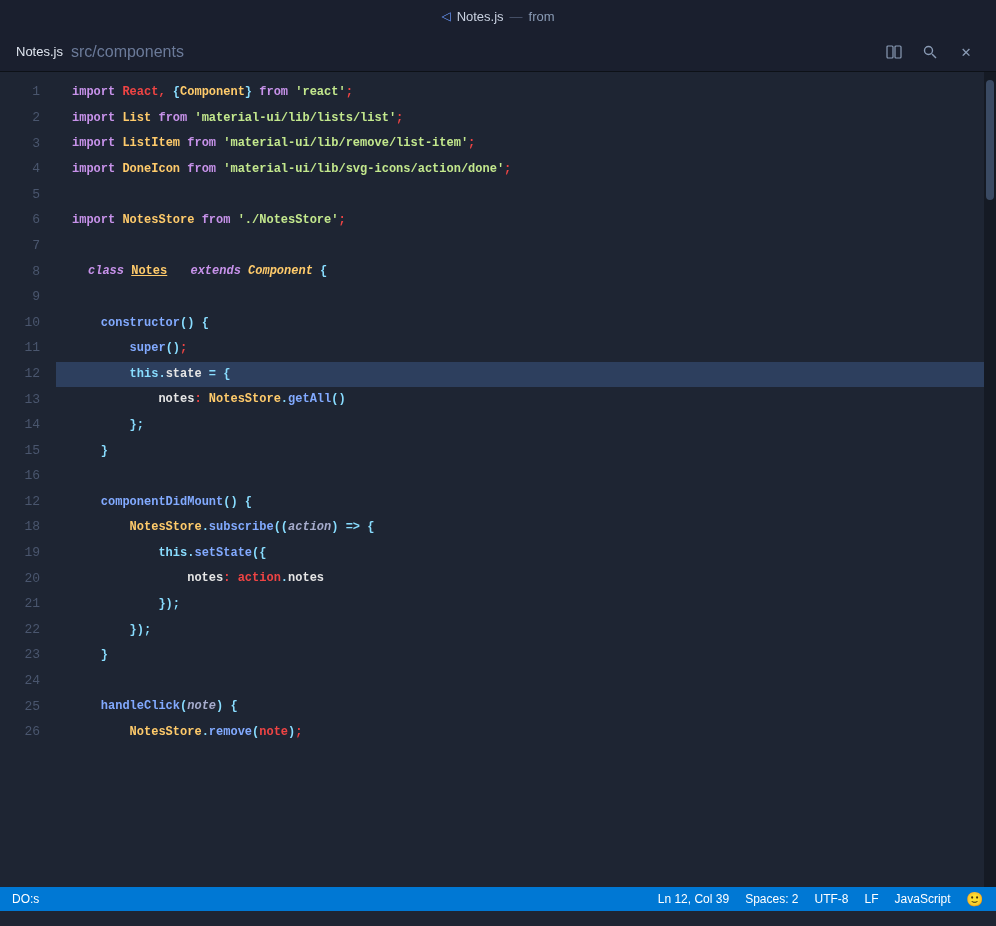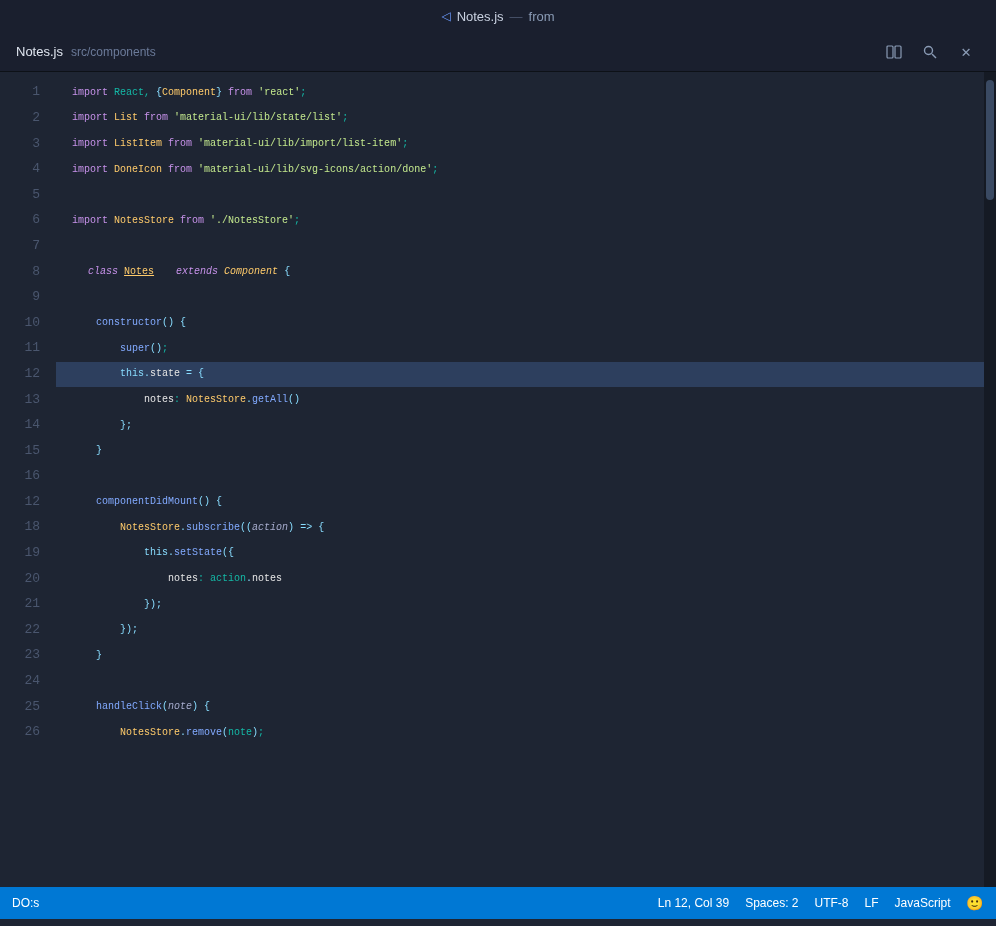--- a/index.html
+++ b/index.html
@@ -60,21 +60,21 @@
       font-size: 13px;
     }
 
     .file-tab .filename {
       color: #e0e6f0;
       font-weight: 500;
     }
 
     .file-tab .path {
       color: #6b7a99;
-      font-size: 12px;
+      font-size: 16px;
     }
 
     .header-actions {
       margin-left: auto;
       display: flex;
       gap: 8px;
       align-items: center;
     }
 
     .header-btn {
@@ -121,23 +121,24 @@
       padding: 8px 0;
       overflow-x: auto;
       overflow-y: hidden;
     }
 
     .code-line {
       height: 25.6px;
       display: flex;
       align-items: center;
       padding: 0 16px;
-      font-size: 10px;
+      font-size: 12px;
       line-height: 1.6;
       white-space: pre;
+      font-weight: bold;
     }
 
     .code-line.highlighted {
       background: #2d3f5e;
     }
 
     .scrollbar-right {
       width: 12px;
       background: #151a24;
       flex-shrink: 0;
@@ -153,29 +154,29 @@
     }
 
     
     .kw { color: #c792ea; } 
     .kw2 { color: #89ddff; } 
     .fn { color: #82aaff; } 
     .cls { color: #ffcb6b; } 
     .str { color: #c3e88d; } 
     .punct { color: #89ddff; } 
     .prop { color: #e5e5e5; } 
-    .plain { color: #14b8a6; } 
+    .plain { color: #ef4444; } 
     .italic-cls { color: #ffcb6b; font-style: italic; } 
     .italic-kw { color: #c792ea; font-style: italic; margin-left: 16px; } 
     .italic-plain { color: #a6accd; font-style: italic; } 
     .underline-cls { color: #ffcb6b; text-decoration: underline; }
 
     .status-bar {
       background: #0078d4;
-      height: 32px;
+      height: 24px;
       display: flex;
       align-items: center;
       padding: 0 12px;
       font-family: -apple-system, BlinkMacSystemFont, 'Segoe UI', sans-serif;
       font-size: 12px;
       color: #ffffff;
       gap: 16px;
     }
 
     .status-left {
@@ -265,22 +266,22 @@
         <div class="line-number">21</div>
         <div class="line-number">22</div>
         <div class="line-number">23</div>
         <div class="line-number">24</div>
         <div class="line-number">25</div>
         <div class="line-number">26</div>
       </div>
 
     <div class="code-content" id="code-content-container">
         <div class="code-line"><span class="kw">import</span><span class="plain"> React, </span><span class="punct">{</span><span class="cls">Component</span><span class="punct">}</span><span class="plain"> </span><span class="kw">from</span><span class="plain"> </span><span class="str">'react'</span><span class="plain">;</span></div>
-        <div class="code-line"><span class="kw">import</span><span class="plain"> </span><span class="cls">List</span><span class="plain"> </span><span class="kw">from</span><span class="plain"> </span><span class="str">'material-ui/lib/state/list'</span><span class="plain">;</span></div>
-        <div class="code-line"><span class="kw">import</span><span class="plain"> </span><span class="cls">ListItem</span><span class="plain"> </span><span class="kw">from</span><span class="plain"> </span><span class="str">'material-ui/lib/import/list-item'</span><span class="plain">;</span></div>
+        <div class="code-line"><span class="kw">import</span><span class="plain"> </span><span class="cls">List</span><span class="plain"> </span><span class="kw">from</span><span class="plain"> </span><span class="str">'material-ui/lib/lists/list'</span><span class="plain">;</span></div>
+        <div class="code-line"><span class="kw">import</span><span class="plain"> </span><span class="cls">ListItem</span><span class="plain"> </span><span class="kw">from</span><span class="plain"> </span><span class="str">'material-ui/lib/remove/list-item'</span><span class="plain">;</span></div>
         <div class="code-line"><span class="kw">import</span><span class="plain"> </span><span class="cls">DoneIcon</span><span class="plain"> </span><span class="kw">from</span><span class="plain"> </span><span class="str">'material-ui/lib/svg-icons/action/done'</span><span class="plain">;</span></div>
         <div class="code-line"></div>
         <div class="code-line"><span class="kw">import</span><span class="plain"> </span><span class="cls">NotesStore</span><span class="plain"> </span><span class="kw">from</span><span class="plain"> </span><span class="str">'./NotesStore'</span><span class="plain">;</span></div>
         <div class="code-line"></div>
         <div class="code-line"><span class="italic-kw">class</span><span class="plain"> </span><span class="underline-cls">Notes</span><span class="plain"> </span><span class="italic-kw">extends</span><span class="plain"> </span><span class="italic-cls">Component</span><span class="plain"> </span><span class="punct">{</span></div>
         <div class="code-line"></div>
         <div class="code-line"><span class="plain">    </span><span class="fn">constructor</span><span class="punct">()</span><span class="plain"> </span><span class="punct">{</span></div>
         <div class="code-line"><span class="plain">        </span><span class="fn">super</span><span class="punct">()</span><span class="plain">;</span></div>
         <div class="code-line highlighted"><span class="plain">        </span><span class="kw2">this</span><span class="punct">.</span><span class="prop">state</span><span class="plain"> </span><span class="punct">=</span><span class="plain"> </span><span class="punct">{</span></div>
         <div class="code-line"><span class="plain">            </span><span class="prop">notes</span><span class="plain">: </span><span class="cls">NotesStore</span><span class="punct">.</span><span class="fn">getAll</span><span class="punct">()</span></div>

